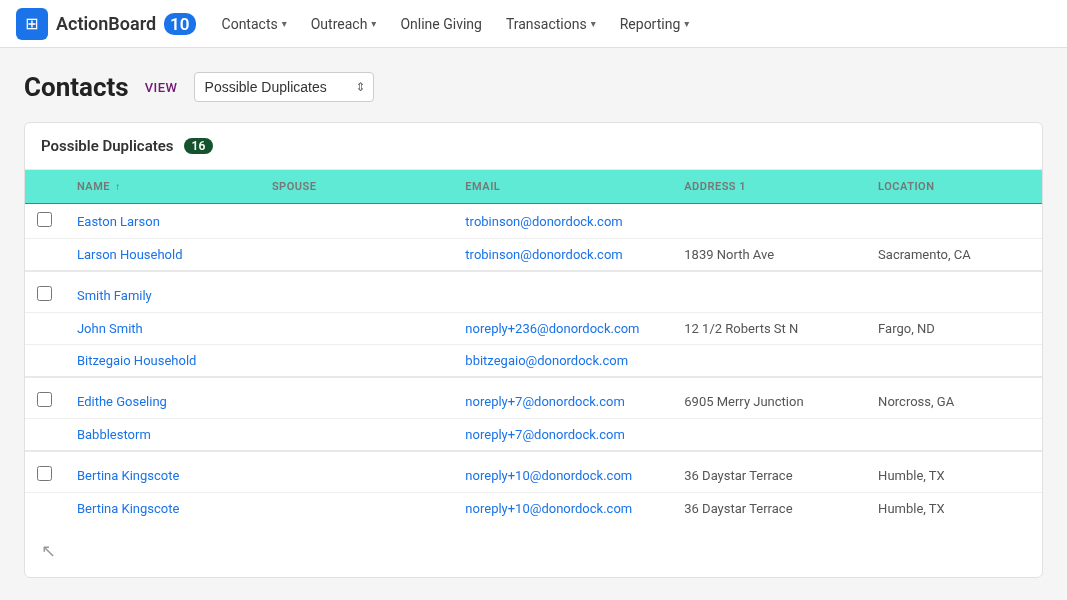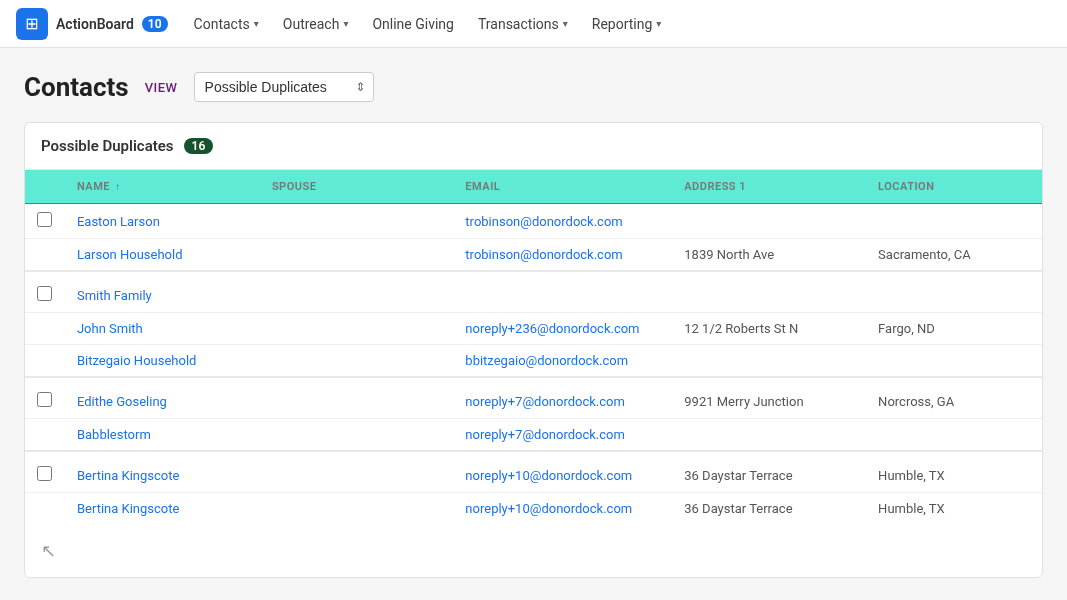--- a/index.html
+++ b/index.html
@@ -27,27 +27,27 @@
       background: #1a73e8;
       border-radius: 6px;
       display: flex;
       align-items: center;
       justify-content: center;
       color: white;
       font-size: 16px;
     }
     .brand-title {
       font-weight: 600;
-      font-size: 14px;
+      font-size: 18px;
       color: #333;
     }
     .brand-badge {
       background: #1a73e8;
       color: white;
-      font-size: 12px;
+      font-size: 17px;
       font-weight: 600;
       border-radius: 10px;
       padding: 1px 6px;
     }
     .nav-item {
       display: flex;
       align-items: center;
       gap: 4px;
       padding: 0 10px;
       height: 48px;
@@ -315,21 +315,21 @@
             <td></td>
             <td class="cell-link"><a href="#">bbitzegaio@donordock.com</a></td>
             <td></td>
             <td></td>
           </tr>
           <tr class="group-divider">
             <td class="checkbox-cell"><input type="checkbox" class="row-checkbox" style=""></td>
             <td class="cell-link"><a href="#">Edithe Goseling</a></td>
             <td></td>
             <td class="cell-link"><a href="#">noreply+7@donordock.com</a></td>
-            <td>9921 Merry Junction</td>
+            <td>6905 Merry Junction</td>
             <td>Norcross, GA</td>
           </tr>
           <tr>
             <td class="checkbox-cell"></td>
             <td class="cell-link"><a href="#">Babblestorm</a></td>
             <td></td>
             <td class="cell-link"><a href="#">noreply+7@donordock.com</a></td>
             <td></td>
             <td></td>
           </tr>

